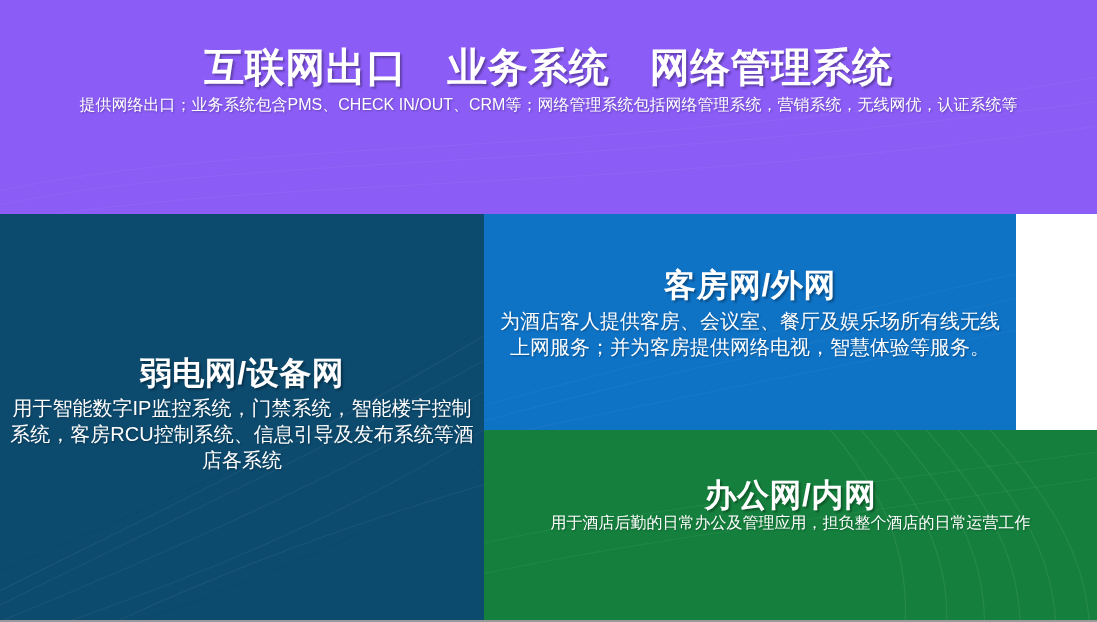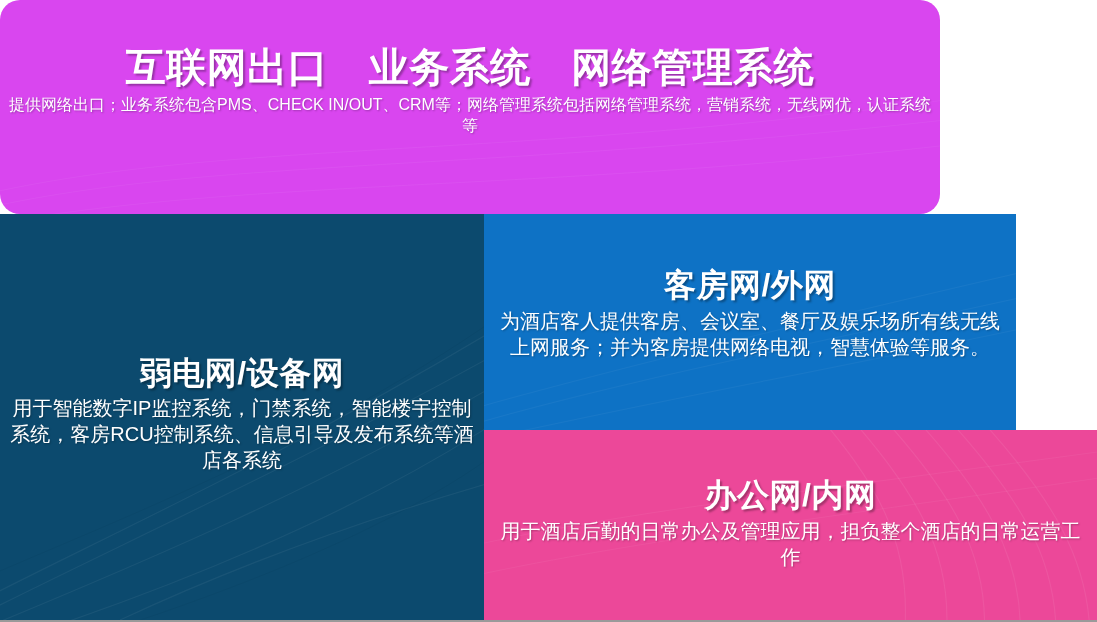--- a/index.html
+++ b/index.html
@@ -49,25 +49,24 @@
     color: #ffffff;
     font-weight: normal;
     text-shadow: 1px 1px 2px rgba(0,0,0,0.28);
     line-height: 1.30;
   }
 
   
   #banner {
     left: 0;
     top: 0;
-    width: 940px;
+    width: 1097px;
     height: 214px;
-    background: #d946ef;
-    justify-content: flex-start;
-    border-radius: 20px;
+    background: #8b5cf6;
+    justify-content: flex-start;
   }
   #banner .panel-inner { padding: 0 2px; }
   #banner .p-title {
     font-size: 40px;
     margin-top: 46px;
   }
   #banner .p-body {
     font-size: 16px;
     margin-top: 6px;
     padding: 0 4px;
@@ -110,31 +109,30 @@
     font-size: 20px;
     margin-top: 5px;
   }
 
   
   #red {
     left: 484px;
     top: 430px;
     width: 613px;
     height: 190px;
-    background: #ec4899;
+    background: #15803d;
     justify-content: flex-start;
   }
   #red .panel-inner { padding: 0 10px; }
   #red .p-title {
     font-size: 32px;
     margin-top: 48px;
   }
   #red .p-body {
-    font-size: 20px;
-    margin-top: 5px;
+    font-size: 16px;
   }
 
   
   .texture {
     position: absolute;
     inset: 0;
     z-index: 1;
     pointer-events: none;
   }
 

